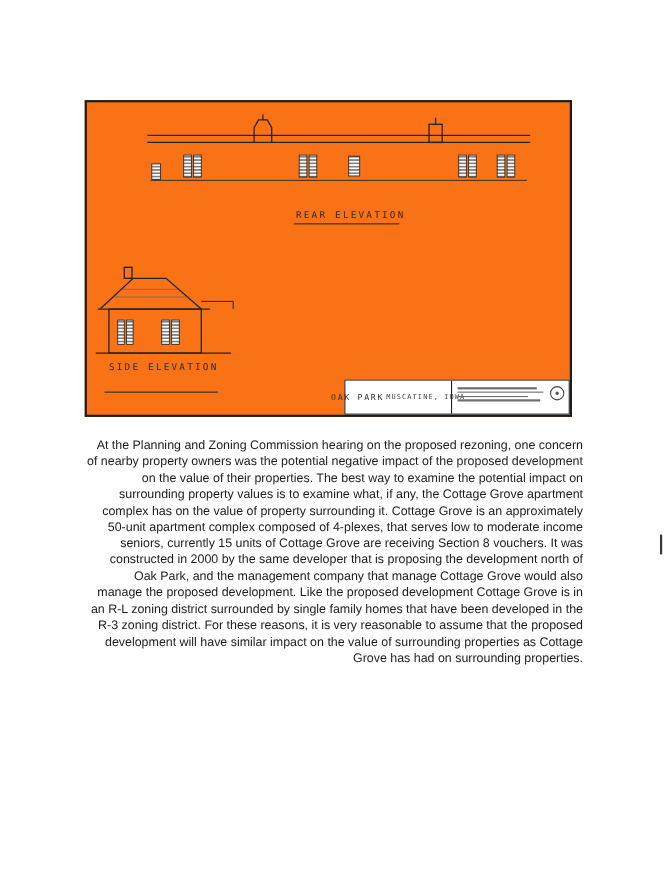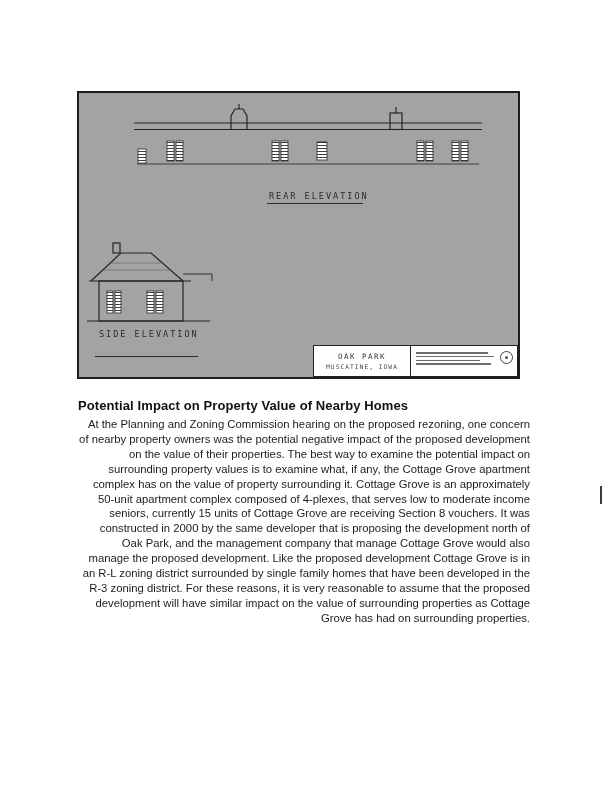--- a/index.html
+++ b/index.html
@@ -10,42 +10,42 @@
     overflow:hidden;
     font-family:"Liberation Sans", sans-serif;
     color:#1a1a1a;
   }
 
   
   .sheet {
     position:absolute; left:77px; top:91px;
     width:443px; height:288px;
     border:2px solid #1d1d1d;
-    background:#a3a3a3;
+    background:#f97316;
   }
   .sheet svg { position:absolute; left:0; top:0; }
 
   .draw-label {
     position:absolute;
     font-family:"DejaVu Sans Mono", monospace;
     font-size:8.5px; letter-spacing:2px;
     color:#2b2b2b; white-space:nowrap;
   }
   .label-underline { position:absolute; height:1px; background:#2b2b2b; }
 
   
   .title-block {
     position:absolute; left:234px; top:252px;
     width:205px; height:32px;
     border:1.5px solid #222;
     display:flex; background:#fff;
   }
   .tb-left {
     width:97px; border-right:1.5px solid #222;
-    display:flex; flex-direction:column;
+    display:flex; flex-direction:row;
     align-items:center; justify-content:center; gap:2px;
   }
   .tb-project {
     font-family:"DejaVu Sans Mono", monospace;
     font-size:7.5px; letter-spacing:1.5px; color:#333; white-space:nowrap;
   }
   .tb-location {
     font-family:"DejaVu Sans Mono", monospace;
     font-size:6.3px; letter-spacing:1px; color:#444; white-space:nowrap;
   }
@@ -161,17 +161,16 @@
       <div class="tb-line w2"></div>
       <div class="tb-line w3"></div>
       <div class="tb-line w4"></div>
       <div class="stamp-circle"></div>
       <div class="stamp-dot"></div>
     </div>
   </div>
 </div>
 
 <div class="article">
-  <div class="article-heading">Potential Impact on Property Value of Nearby Homes</div>
   <div class="article-body">At the Planning and Zoning Commission hearing on the proposed rezoning, one concern of nearby property owners was the potential negative impact of the proposed development on the value of their properties.  The best way to examine the potential impact on surrounding property values is to examine what, if any, the Cottage Grove apartment complex has on the value of property surrounding it.  Cottage Grove is an approximately 50-unit apartment complex composed of 4-plexes, that serves low to moderate income seniors, currently 15 units of Cottage Grove are receiving Section 8 vouchers.  It was constructed in 2000 by the same developer that is proposing the development north of Oak Park, and the management company that manage Cottage Grove would also manage the proposed development.  Like the proposed development Cottage Grove is in an R-L zoning district surrounded by single family homes that have been developed in the R-3 zoning district.  For these reasons, it is very reasonable to assume that the proposed development will have similar impact on the value of surrounding properties as Cottage Grove has had on surrounding properties.</div>
 </div>
 
 <div class="artifact"></div>
 
 </body></html>

